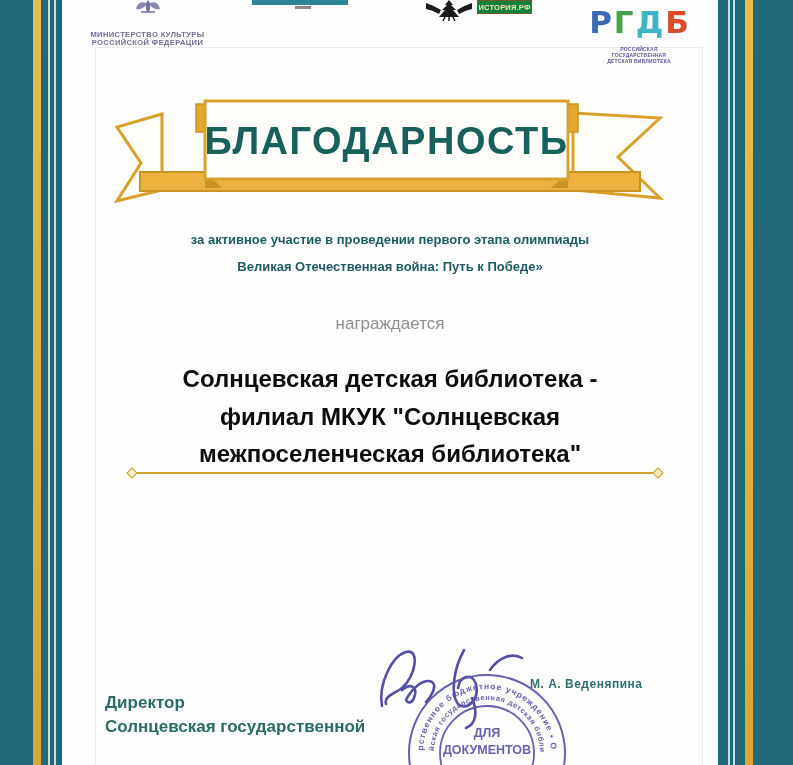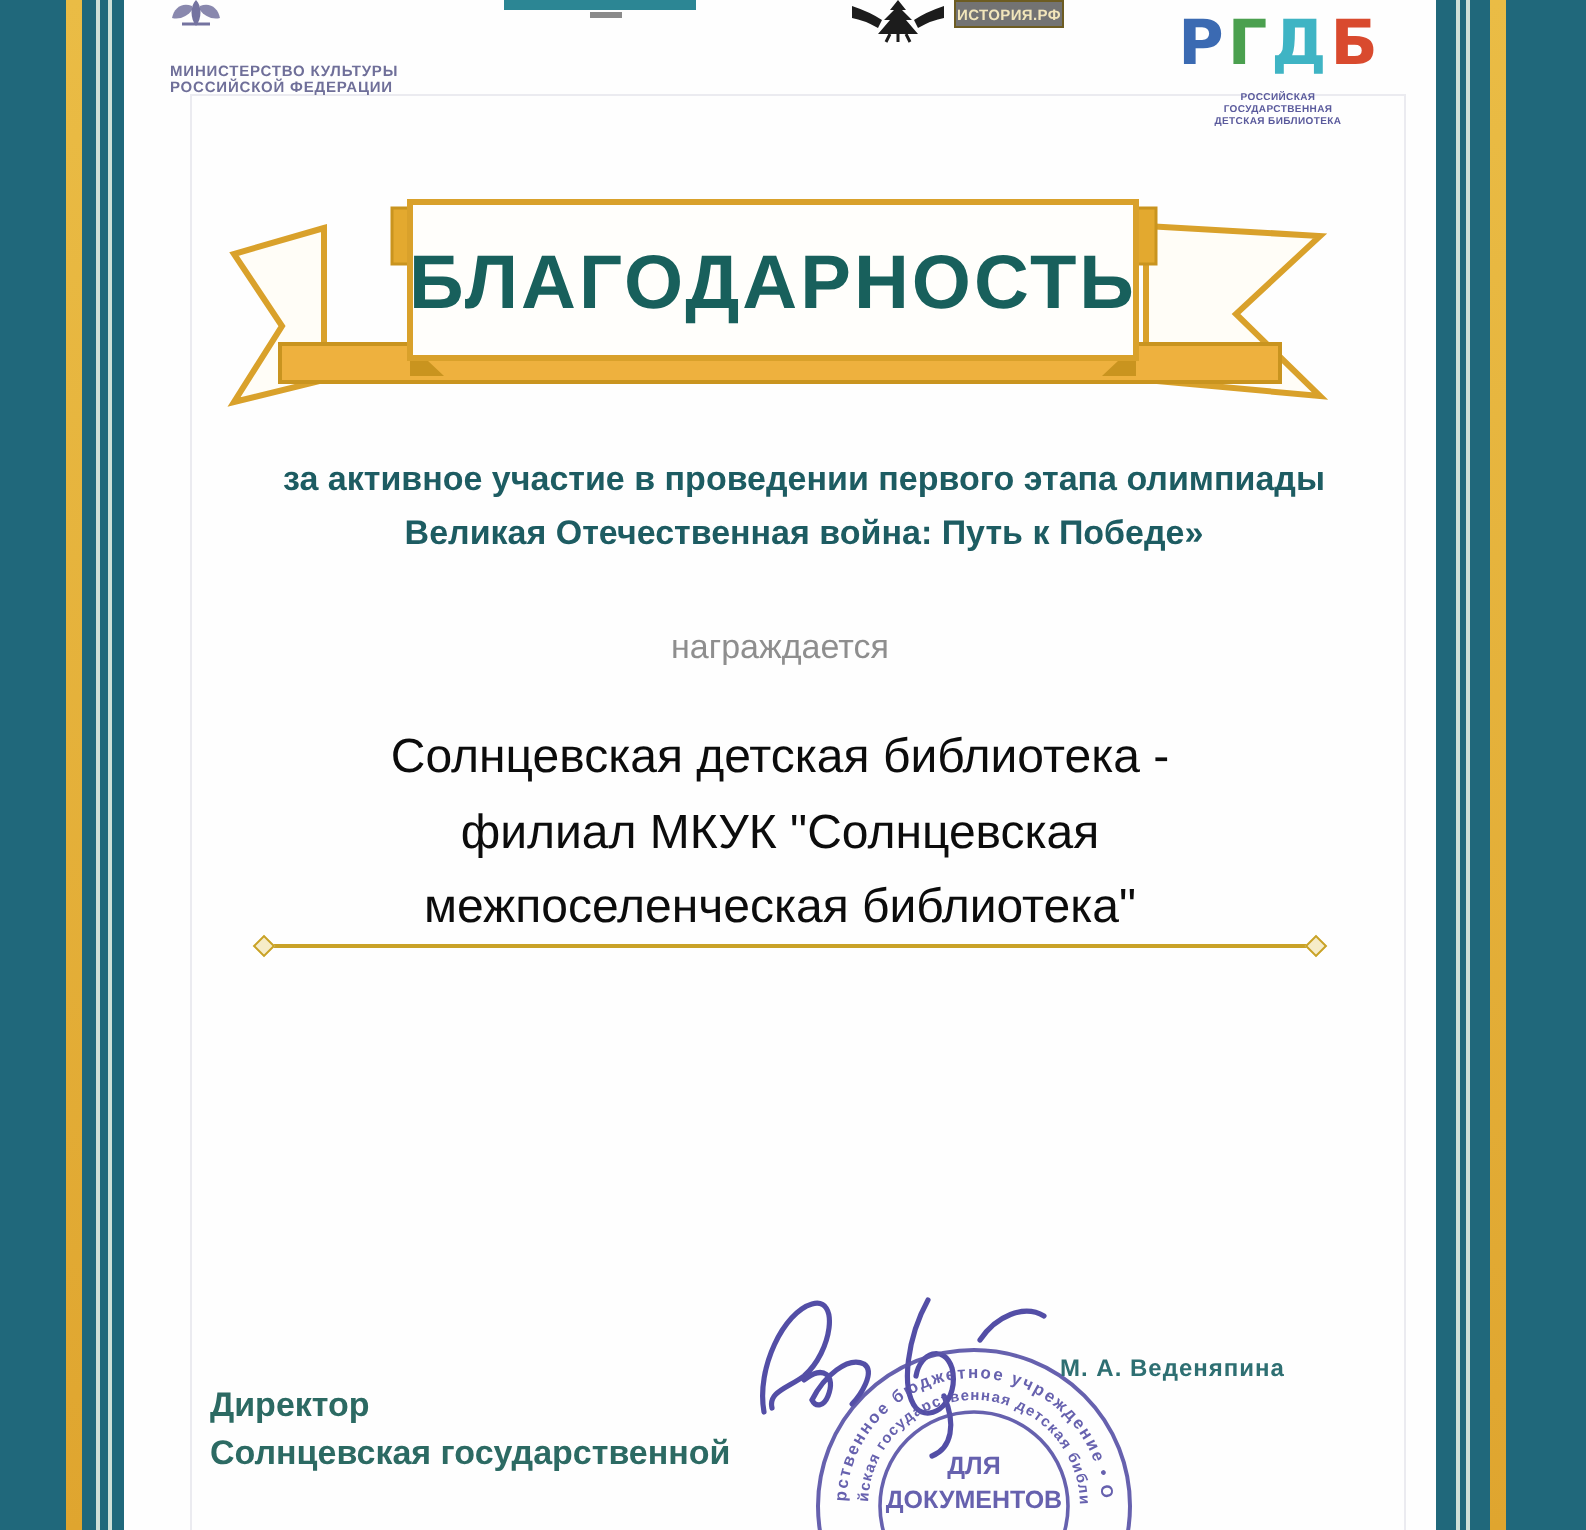--- a/index.html
+++ b/index.html
@@ -15,42 +15,42 @@
   .bl-gold { left:33px; width:8px; }
   .bl-l1 { left:48px; width:2px; }
   .bl-l2 { left:54px; width:2px; }
   .br-l1 { left:10px; width:2px; }
   .br-l2 { left:15px; width:2px; }
   .br-gold { left:27px; width:8px; }
 
   .inner-frame { position:absolute; left:95px; top:47px; width:608px; height:730px; border:1px solid #ebebf0; }
 
   
-  .logo-ministry { position:absolute; left:85px; top:0; width:125px; text-align:left; }
+  .logo-ministry { position:absolute; left:85px; top:0; width:125px; text-align:center; }
   .ministry-text { margin-top:13px; font-size:7.5px; line-height:8px; letter-spacing:0.4px; color:#6f6f99; font-weight:bold; }
   .logo-partial { position:absolute; left:252px; top:0; width:96px; height:5px; background:#2c8694; }
   .partial-mark { position:absolute; left:295px; top:6px; width:16px; height:3px; background:#8a8a8a; }
   .logo-eagle { position:absolute; left:425px; top:0; }
-  .istoria-box { position:absolute; left:477px; top:0; width:55px; height:14px; background:#737373; border:1px solid #6d5c22;
+  .istoria-box { position:absolute; left:477px; top:0; width:55px; height:14px; background:#15803d; border:1px solid #6d5c22;
                  color:#f2e6bb; font-size:7.5px; font-weight:bold; display:flex; align-items:center; justify-content:center; letter-spacing:0.2px; }
   .logo-rgdb { position:absolute; left:604px; top:0; width:70px; text-align:center; }
   .rgdb-letters { display:flex; justify-content:center; gap:2px; font-weight:800; font-size:31px; line-height:44px; font-family:"DejaVu Sans", sans-serif; }
   .rgdb-r { color:#3b6ab2; } .rgdb-g { color:#4ba04f; } .rgdb-d { color:#3fb4c4; } .rgdb-b { color:#d94a2e; }
   .rgdb-caption { margin-top:2px; font-size:5px; line-height:6px; letter-spacing:0.2px; color:#5a5a9c; font-weight:bold; }
 
   
   .banner { position:absolute; left:100px; top:96px; }
 
   
-  .reason { position:absolute; left:74px; top:227px; width:656px; text-align:center;
-            font-weight:bold; font-size:17px; line-height:26.5px; color:#1d5c62; }
+  .reason { position:absolute; left:62px; top:227px; width:656px; text-align:center;
+            font-weight:bold; font-size:13px; line-height:26.5px; color:#1d5c62; }
   .awarded { position:absolute; left:62px; top:314px; width:656px; text-align:center;
              font-size:17px; color:#8e8e8e; }
   .recipient { position:absolute; left:62px; top:360px; width:656px; text-align:center;
-               font-weight:normal; font-size:24px; line-height:37.5px; color:#0c0c0c; }
+               font-weight:bold; font-size:24px; line-height:37.5px; color:#0c0c0c; }
 
   .divider { position:absolute; left:128px; top:468px; width:534px; height:10px; display:flex; align-items:center; }
   .divider .dline { flex:1; height:2px; background:#c9a227; margin:0 -2px; }
   .diamond { width:8px; height:8px; transform:rotate(45deg); border:1.5px solid #c9a227; background:#f6ecc8; flex:0 0 auto; }
 
   
   .signer-title { position:absolute; left:105px; top:659px; font-size:17px; font-weight:bold; line-height:24px; color:#2c6a63;margin-top:32px; }
   .signer-name { position:absolute; left:530px; top:677px; font-size:12px; font-weight:bold; color:#2e6f72; letter-spacing:0.5px; }
   .signature { position:absolute; left:372px; top:638px; }
   .stamp { position:absolute; left:393px; top:658px; opacity:0.92; }

